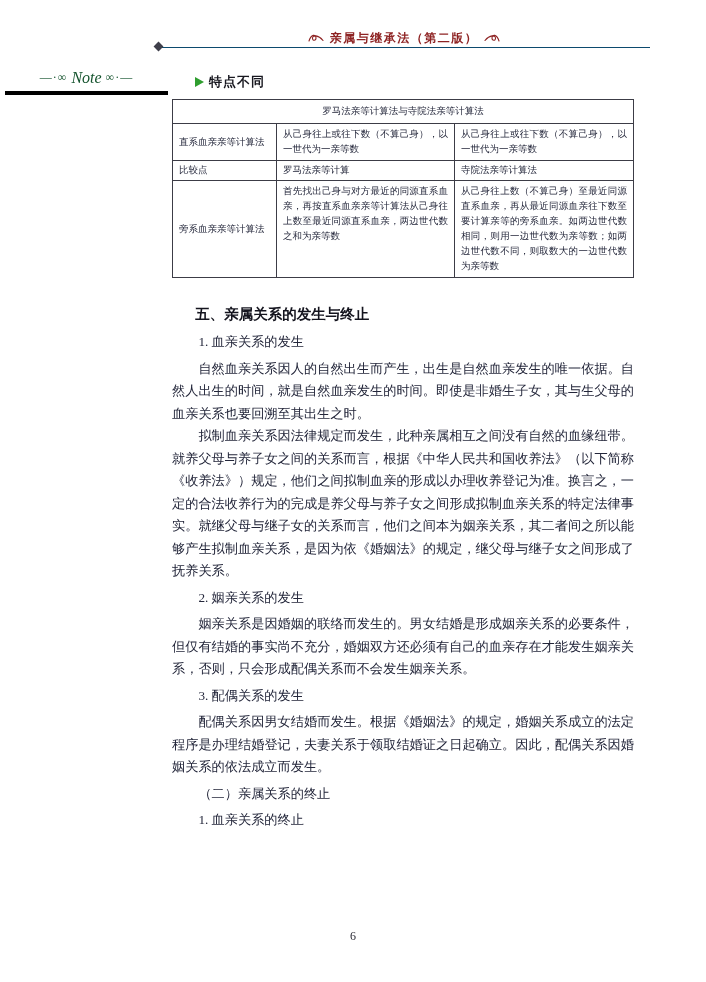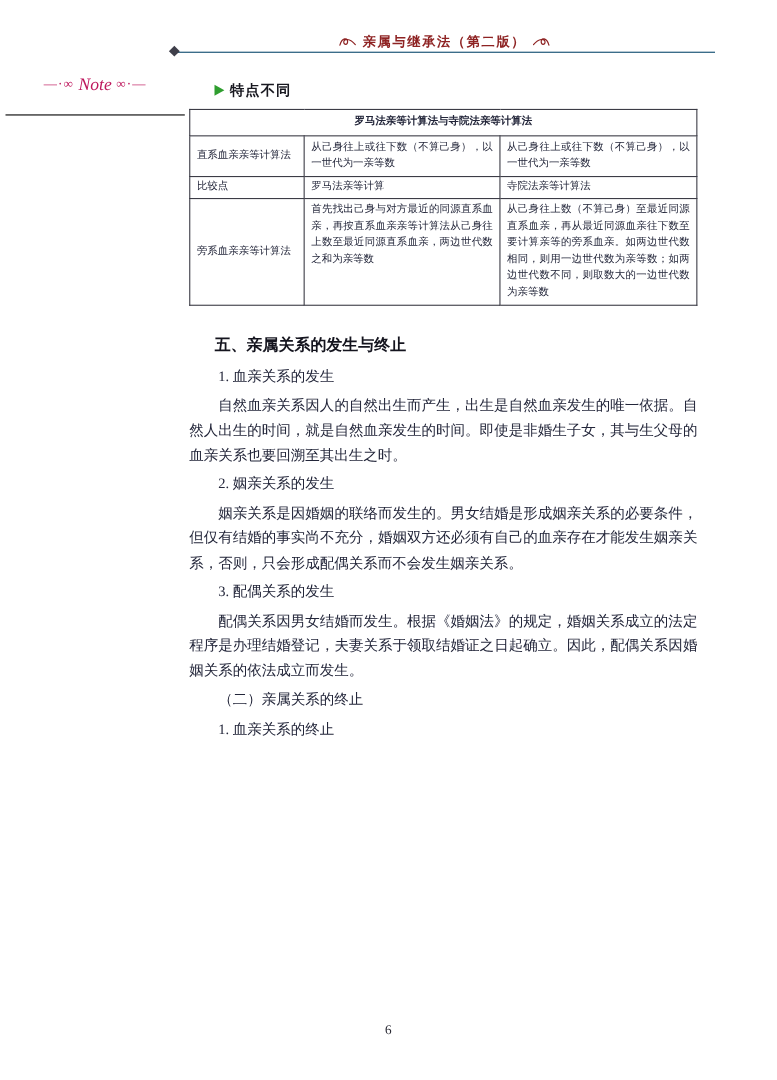--- a/index.html
+++ b/index.html
@@ -26,23 +26,23 @@
   .orn { display: block; margin-bottom: 1px; }
   .orn-right { transform: scaleX(-1); }
   .header-diamond {
     position: absolute; left: 155px; top: 43px; width: 7px; height: 7px;
     background: #3f3f4a; transform: rotate(45deg);
   }
 
   
   .note-box {
     position: absolute; left: 5px; top: 68px; width: 163px;
-    border-bottom: 1px solid #000000;
-    text-align: center; padding-bottom: 16px;
-    color: #be185d; font-style: italic; font-size: 16px; line-height: 20px;
+    border-bottom: 4px solid #000000;
+    text-align: center; padding-bottom: 2px;
+    color: #14532d; font-style: italic; font-size: 16px; line-height: 20px;
     font-family: "Liberation Serif", serif;
   }
   .note-flourish { font-size: 12px; font-style: normal; letter-spacing: 1px; position: relative; top: -2px; }
 
   
   .related {
     position: absolute; left: 195px; top: 74px; height: 16px;
     display: flex; align-items: center; gap: 5px;
   }
   .arrow-triangle {
@@ -58,21 +58,21 @@
   
   .cmp-table {
     position: absolute; left: 172px; top: 99px; width: 461px;
     border-collapse: collapse; table-layout: fixed;
     font-size: 9.5px; line-height: 15px; color: #23263a;
   }
   .cmp-table td {
     border: 1px solid #3c3c46; padding: 3px 6px;
     vertical-align: top; text-align: justify;
   }
-  .cmp-table td.tbl-title { text-align: center; padding: 4px 4px; font-weight: bold; }
+  .cmp-table td.tbl-title { text-align: center; padding: 4px 4px; }
   .cmp-table td.row-label { vertical-align: middle; text-align: left; }
   .cmp-table td.hdr { padding: 2px 6px; }
 
   
   .content {
     position: absolute; left: 172px; top: 302px; width: 462px;
     font-size: 13.2px; line-height: 22.5px; text-align: justify;
     color: #23263a;
   }
   .heading {
@@ -142,20 +142,21 @@
         <td>首先找出己身与对方最近的同源直系血亲，再按直系血亲亲等计算法从己身往上数至最近同源直系血亲，两边世代数之和为亲等数</td>
         <td>从己身往上数（不算己身）至最近同源直系血亲，再从最近同源血亲往下数至要计算亲等的旁系血亲。如两边世代数相同，则用一边世代数为亲等数；如两边世代数不同，则取数大的一边世代数为亲等数</td>
       </tr>
     </tbody>
   </table>
 
   <div class="content">
     <div class="heading">五、亲属关系的发生与终止</div>
     <p class="sub2">1. 血亲关系的发生</p>
     <p class="para">自然血亲关系因人的自然出生而产生，出生是自然血亲发生的唯一依据。自然人出生的时间，就是自然血亲发生的时间。即使是非婚生子女，其与生父母的血亲关系也要回溯至其出生之时。</p>
+    <p class="para">拟制血亲关系因法律规定而发生，此种亲属相互之间没有自然的血缘纽带。就养父母与养子女之间的关系而言，根据《中华人民共和国收养法》（以下简称《收养法》）规定，他们之间拟制血亲的形成以办理收养登记为准。换言之，一定的合法收养行为的完成是养父母与养子女之间形成拟制血亲关系的特定法律事实。就继父母与继子女的关系而言，他们之间本为姻亲关系，其二者间之所以能够产生拟制血亲关系，是因为依《婚姻法》的规定，继父母与继子女之间形成了抚养关系。</p>
     <p class="sub2">2. 姻亲关系的发生</p>
     <p class="para">姻亲关系是因婚姻的联络而发生的。男女结婚是形成姻亲关系的必要条件，但仅有结婚的事实尚不充分，婚姻双方还必须有自己的血亲存在才能发生姻亲关系，否则，只会形成配偶关系而不会发生姻亲关系。</p>
     <p class="sub2">3. 配偶关系的发生</p>
     <p class="para">配偶关系因男女结婚而发生。根据《婚姻法》的规定，婚姻关系成立的法定程序是办理结婚登记，夫妻关系于领取结婚证之日起确立。因此，配偶关系因婚姻关系的依法成立而发生。</p>
     <p class="sub1">（二）亲属关系的终止</p>
     <p class="sub2">1. 血亲关系的终止</p>
   </div>
 
   <div class="page-number">6</div>
 

